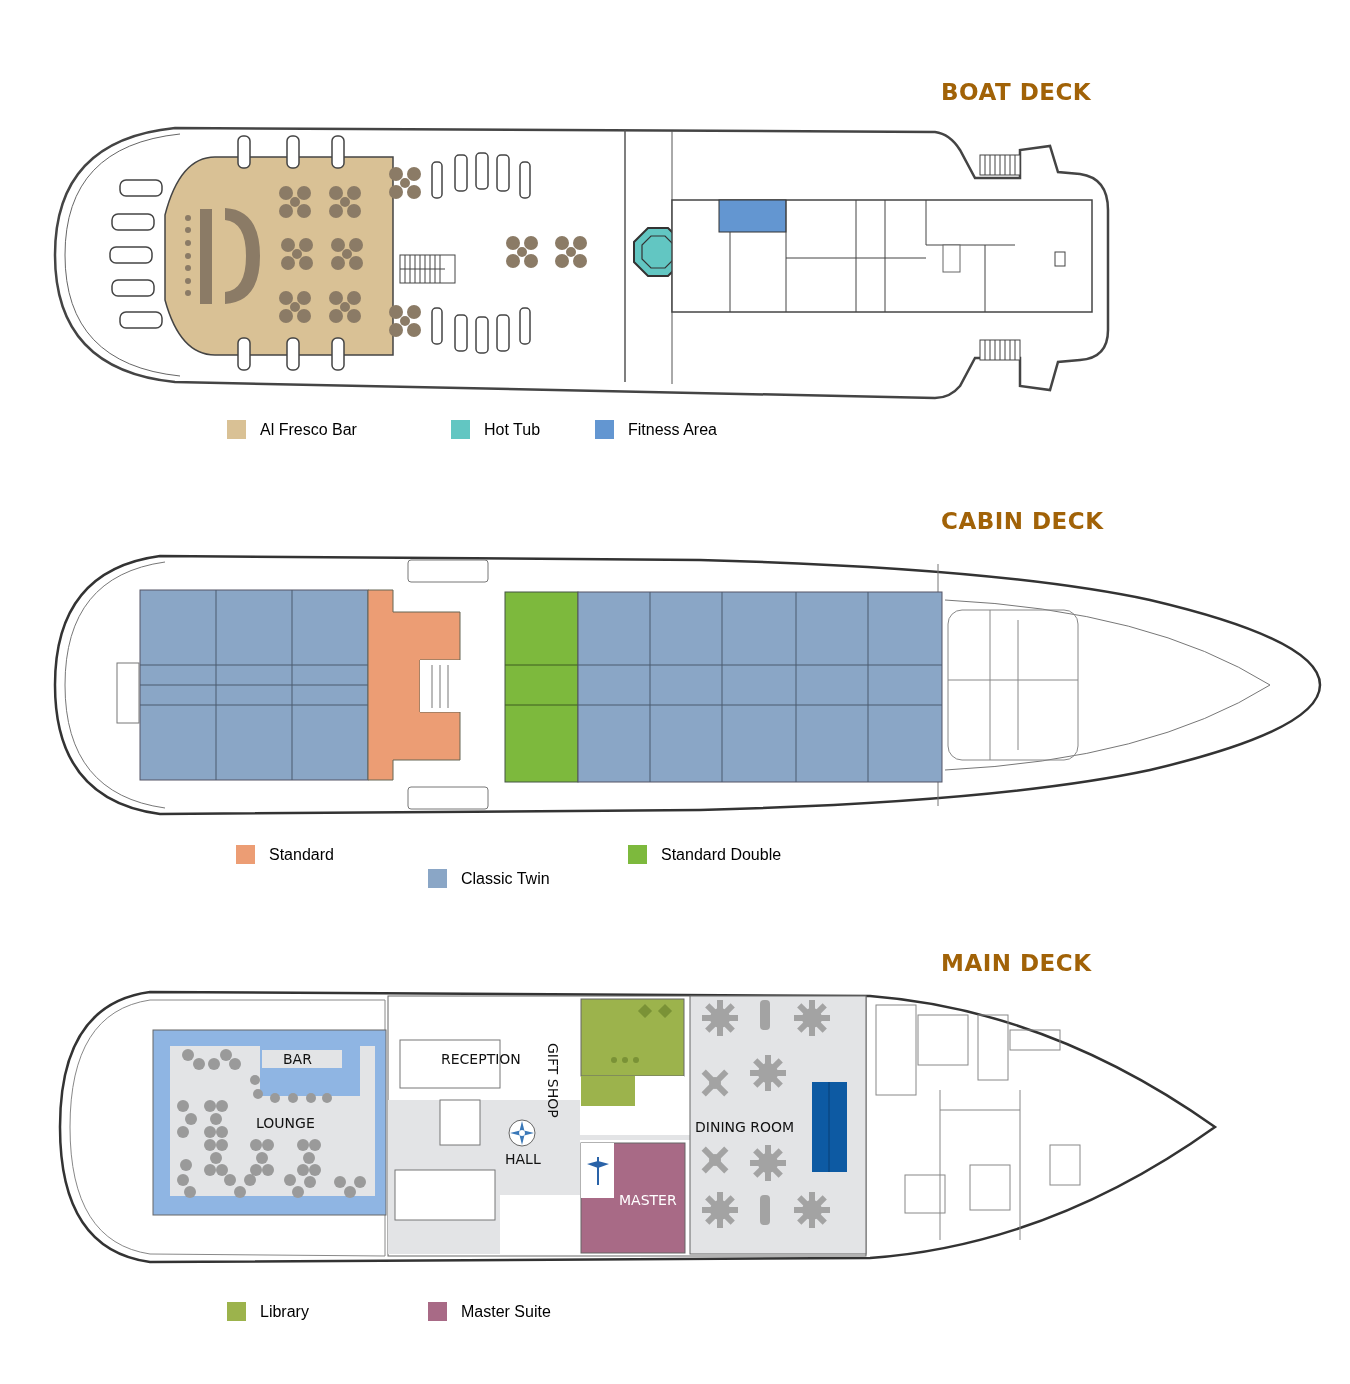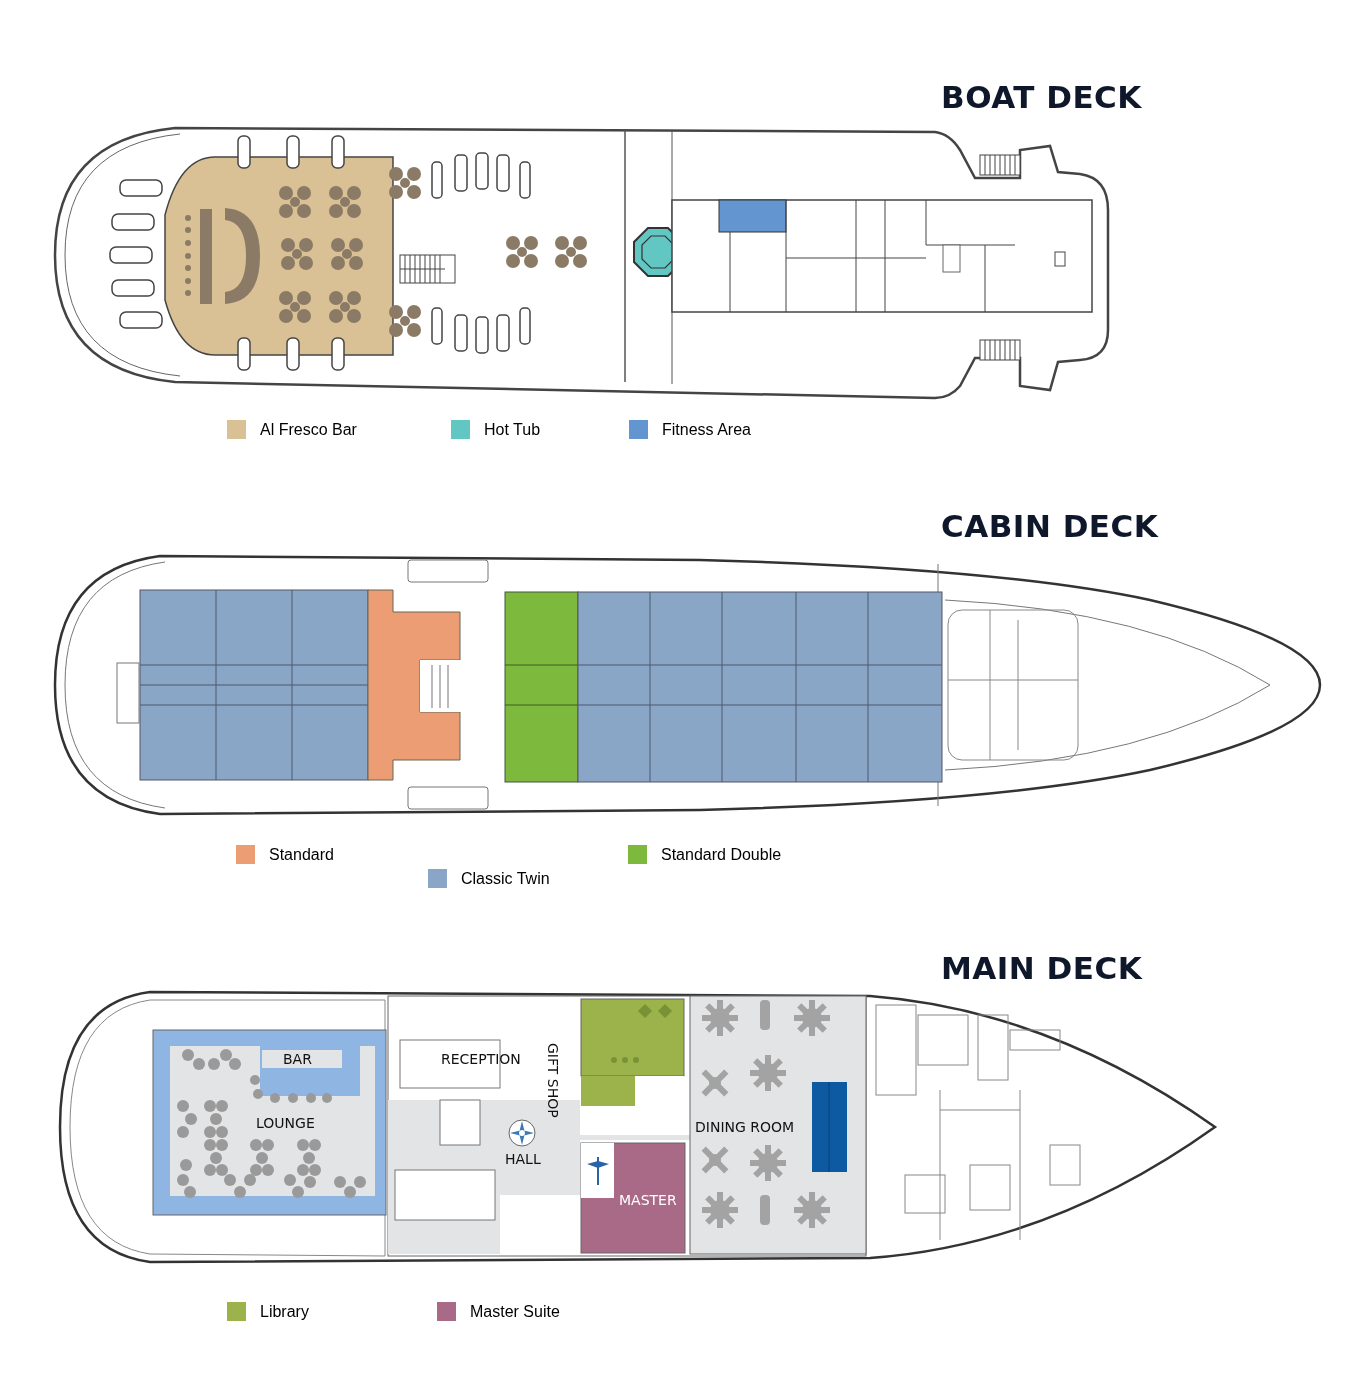--- a/index.html
+++ b/index.html
@@ -1,17 +1,17 @@
 <!DOCTYPE html>
 <html><head>
 <meta charset="utf-8">
 <style>
   html,body{margin:0;padding:0;background:#ffffff;}
   body{width:1350px;height:1384px;position:relative;overflow:hidden;font-family:"Liberation Sans",sans-serif;}
-  .deck-title{position:absolute;font-family:"DejaVu Sans",sans-serif;font-weight:bold;font-size:31px;color:#0f172a;letter-spacing:0.5px;}
+  .deck-title{position:absolute;font-family:"DejaVu Sans",sans-serif;font-weight:bold;font-size:23px;color:#a16207;letter-spacing:0.5px;}
   .legend-item{display:flex;align-items:center;position:absolute;white-space:nowrap;}
   .swatch{width:19px;height:19px;display:inline-block;margin-right:14px;}
   svg{position:absolute;left:0;top:0;}
   .lbl{font-family:"DejaVu Sans",sans-serif;font-size:14px;fill:#111;}
   .lblw{font-family:"DejaVu Sans",sans-serif;font-size:14px;fill:#ffffff;}
 </style>
 </head>
 <body>
 
 <div class="deck-title" style="left:941px;top:79px;">BOAT DECK</div>
@@ -187,21 +187,21 @@
 </svg>
 
 <div class="legend-item" style="left:227px;top:420px;">
   <span class="swatch" style="background:#d9c195;"></span>
   <span>Al Fresco Bar</span>
 </div>
 <div class="legend-item" style="left:451px;top:420px;align-items:center;">
   <span class="swatch" style="background:#62c6c2;"></span>
   <span>Hot Tub</span>
 </div>
-<div class="legend-item" style="left:629px;top:420px;align-items:center;">
+<div class="legend-item" style="left:595px;top:420px;align-items:center;">
   <span class="swatch" style="background:#6396d1;"></span>
   <span>Fitness Area</span>
 </div>
 
 <svg width="1350" height="300" viewBox="0 540 1350 300" style="top:540px;">
   <path d="M160,556 L700,560 Q1000,568 1150,600 Q1320,640 1320,685 Q1320,730 1150,770 Q1000,802 700,810 L160,814 Q55,800 55,685 Q55,570 160,556 Z" fill="#fff" stroke="#333" stroke-width="2.5"></path>
   <path d="M165,562 Q65,576 65,685 Q65,794 165,808" fill="none" stroke="#777" stroke-width="1"></path>
   <path d="M945,600 Q1150,610 1270,685 Q1150,760 945,770" fill="none" stroke="#777" stroke-width="1"></path>
   <line x1="938" y1="564" x2="938" y2="806" stroke="#777"></line>
 
@@ -433,16 +433,16 @@
     <line x1="940" y1="1110" x2="1020" y2="1110"></line>
       <line x1="1020" y1="1090" x2="1020" y2="1240"></line>
       <line x1="940" y1="1090" x2="940" y2="1240"></line>
   </g>
 </svg>
 
 <div class="legend-item" style="left:227px;top:1302px;">
   <span class="swatch" style="background:#9cb34c;"></span>
   <span>Library</span>
 </div>
-<div class="legend-item" style="left:437px;top:1302px;">
+<div class="legend-item" style="left:428px;top:1302px;">
   <span class="swatch" style="background:#a86a86;"></span>
   <span>Master Suite</span>
 </div>
 
 </body></html>

